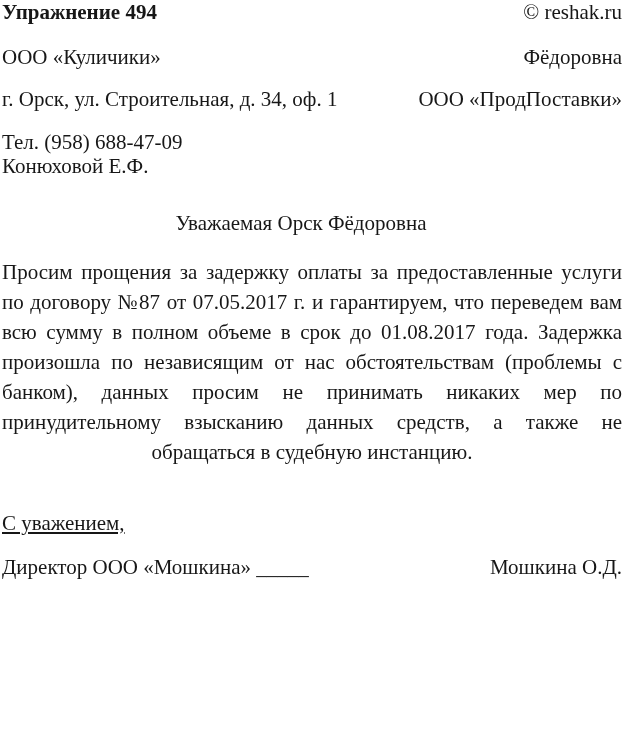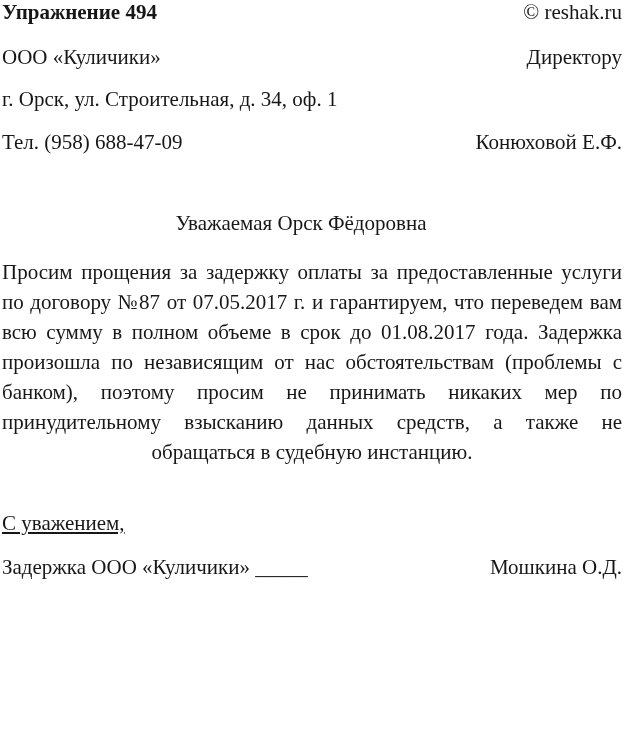--- a/index.html
+++ b/index.html
@@ -71,46 +71,47 @@
 
 <div class="page">
 
   <div class="row" style="top:0px;">
     <span class="bold">Упражнение 494</span>
     <span>© reshak.ru</span>
   </div>
 
   <div class="row" style="top:45px;">
     <span>ООО «Куличики»</span>
-    <span>Директору</span>
+    <span>Фёдоровна</span>
   </div>
   <div class="row" style="top:87px;">
     <span>г. Орск, ул. Строительная, д. 34, оф. 1</span>
+    <span>ООО «ПродПоставки»</span>
   </div>
-  <div class="row" style="top:130px;">
+  <div class="row" style="top:130px;flex-direction:column;">
     <span>Тел. (958) 688-47-09</span>
     <span>Конюховой Е.Ф.</span>
   </div>
 
   <div class="salutation">Уважаемая Орск Фёдоровна</div>
 
   <div class="para" style="top:257px;">
     <div class="jline">Просим прощения за задержку оплаты за предоставленные услуги</div>
     <div class="jline">по договору №87 от 07.05.2017 г. и гарантируем, что переведем вам</div>
     <div class="jline">всю сумму в полном объеме в срок до 01.08.2017 года. Задержка</div>
     <div class="jline">произошла по независящим от нас обстоятельствам (проблемы с</div>
-    <div class="jline">банком), поэтому просим не принимать никаких мер по</div>
+    <div class="jline">банком), данных просим не принимать никаких мер по</div>
     <div class="jline">принудительному взысканию данных средств, а также не</div>
     <div class="lline">обращаться в судебную инстанцию.</div>
   </div>
 
   <div class="closing">С уважением,</div>
 
   <div class="row sig-row">
-    <span>Задержка ООО «Куличики» _____</span>
+    <span>Директор ООО «Мошкина» _____</span>
     <span>Мошкина О.Д.</span>
   </div>
 
   <div class="para features" style="top:639px;">
     <div class="jline">Особенности письма: написание по образцу, использование</div>
     <div class="jline">информативность, уважительность по отношению к адресату</div>
     <div class="lline">письма, отсутствие эмоционально-окрашенной лексики.</div>
   </div>
 
   <div class="wm-c">©</div>

